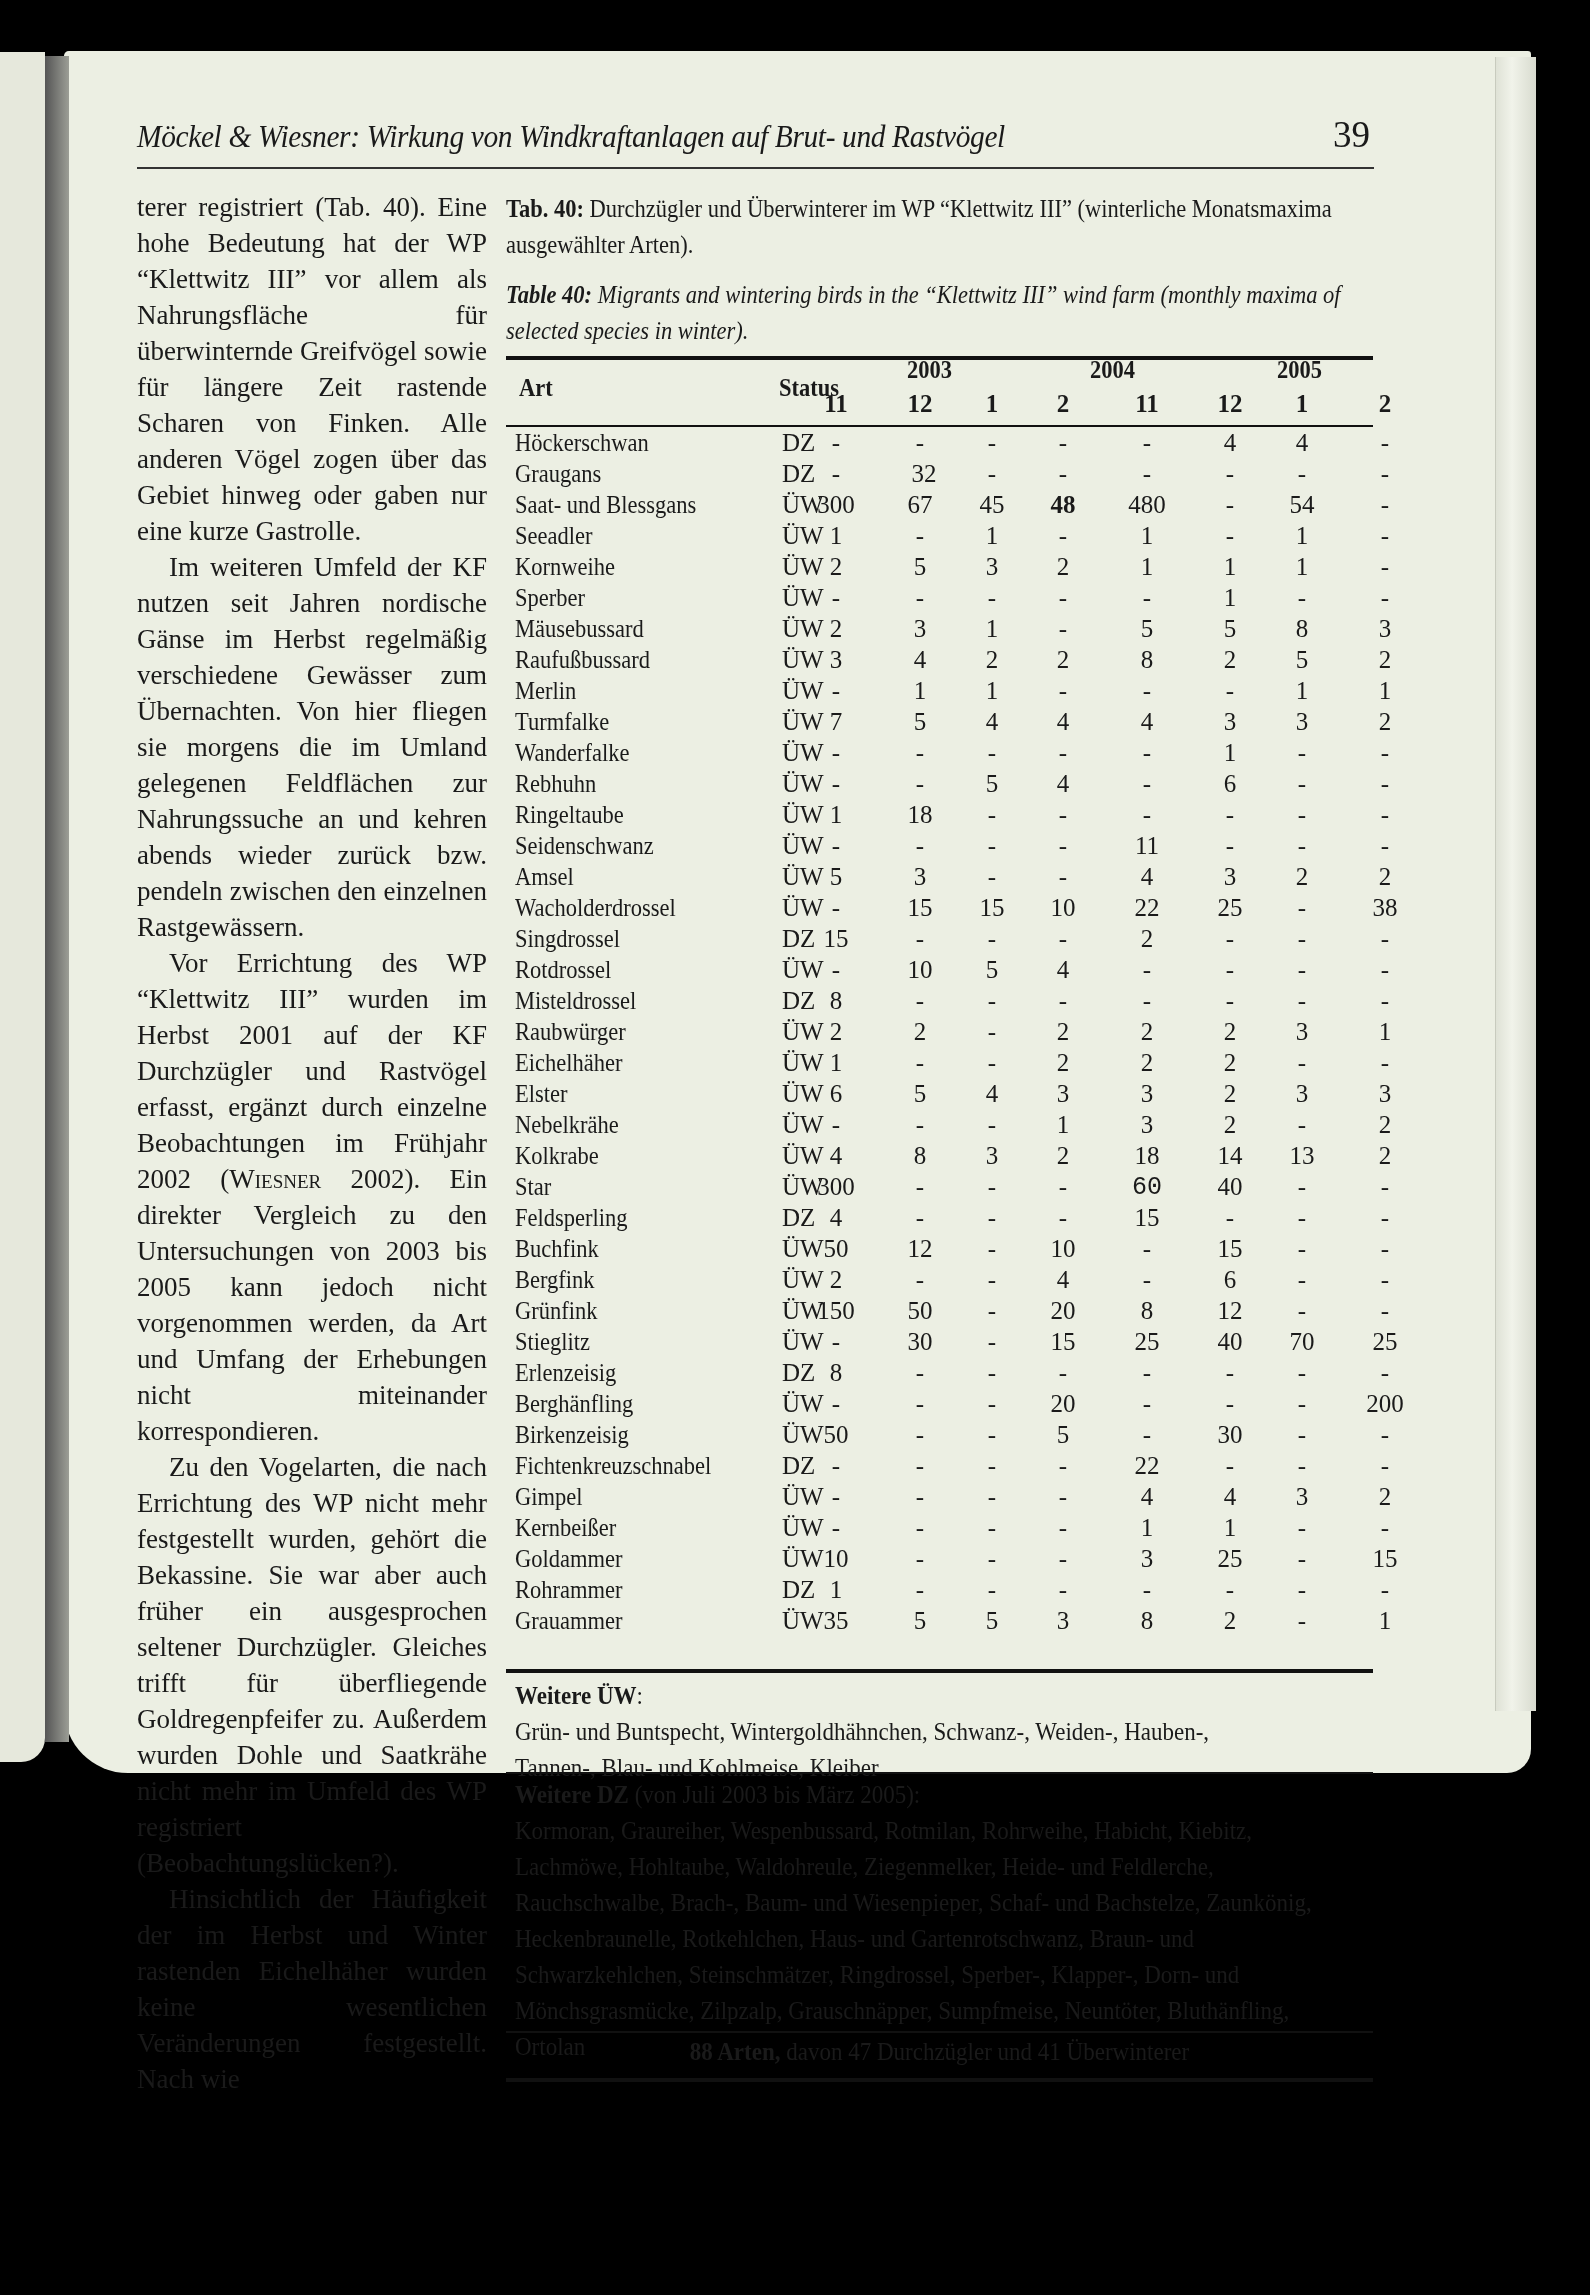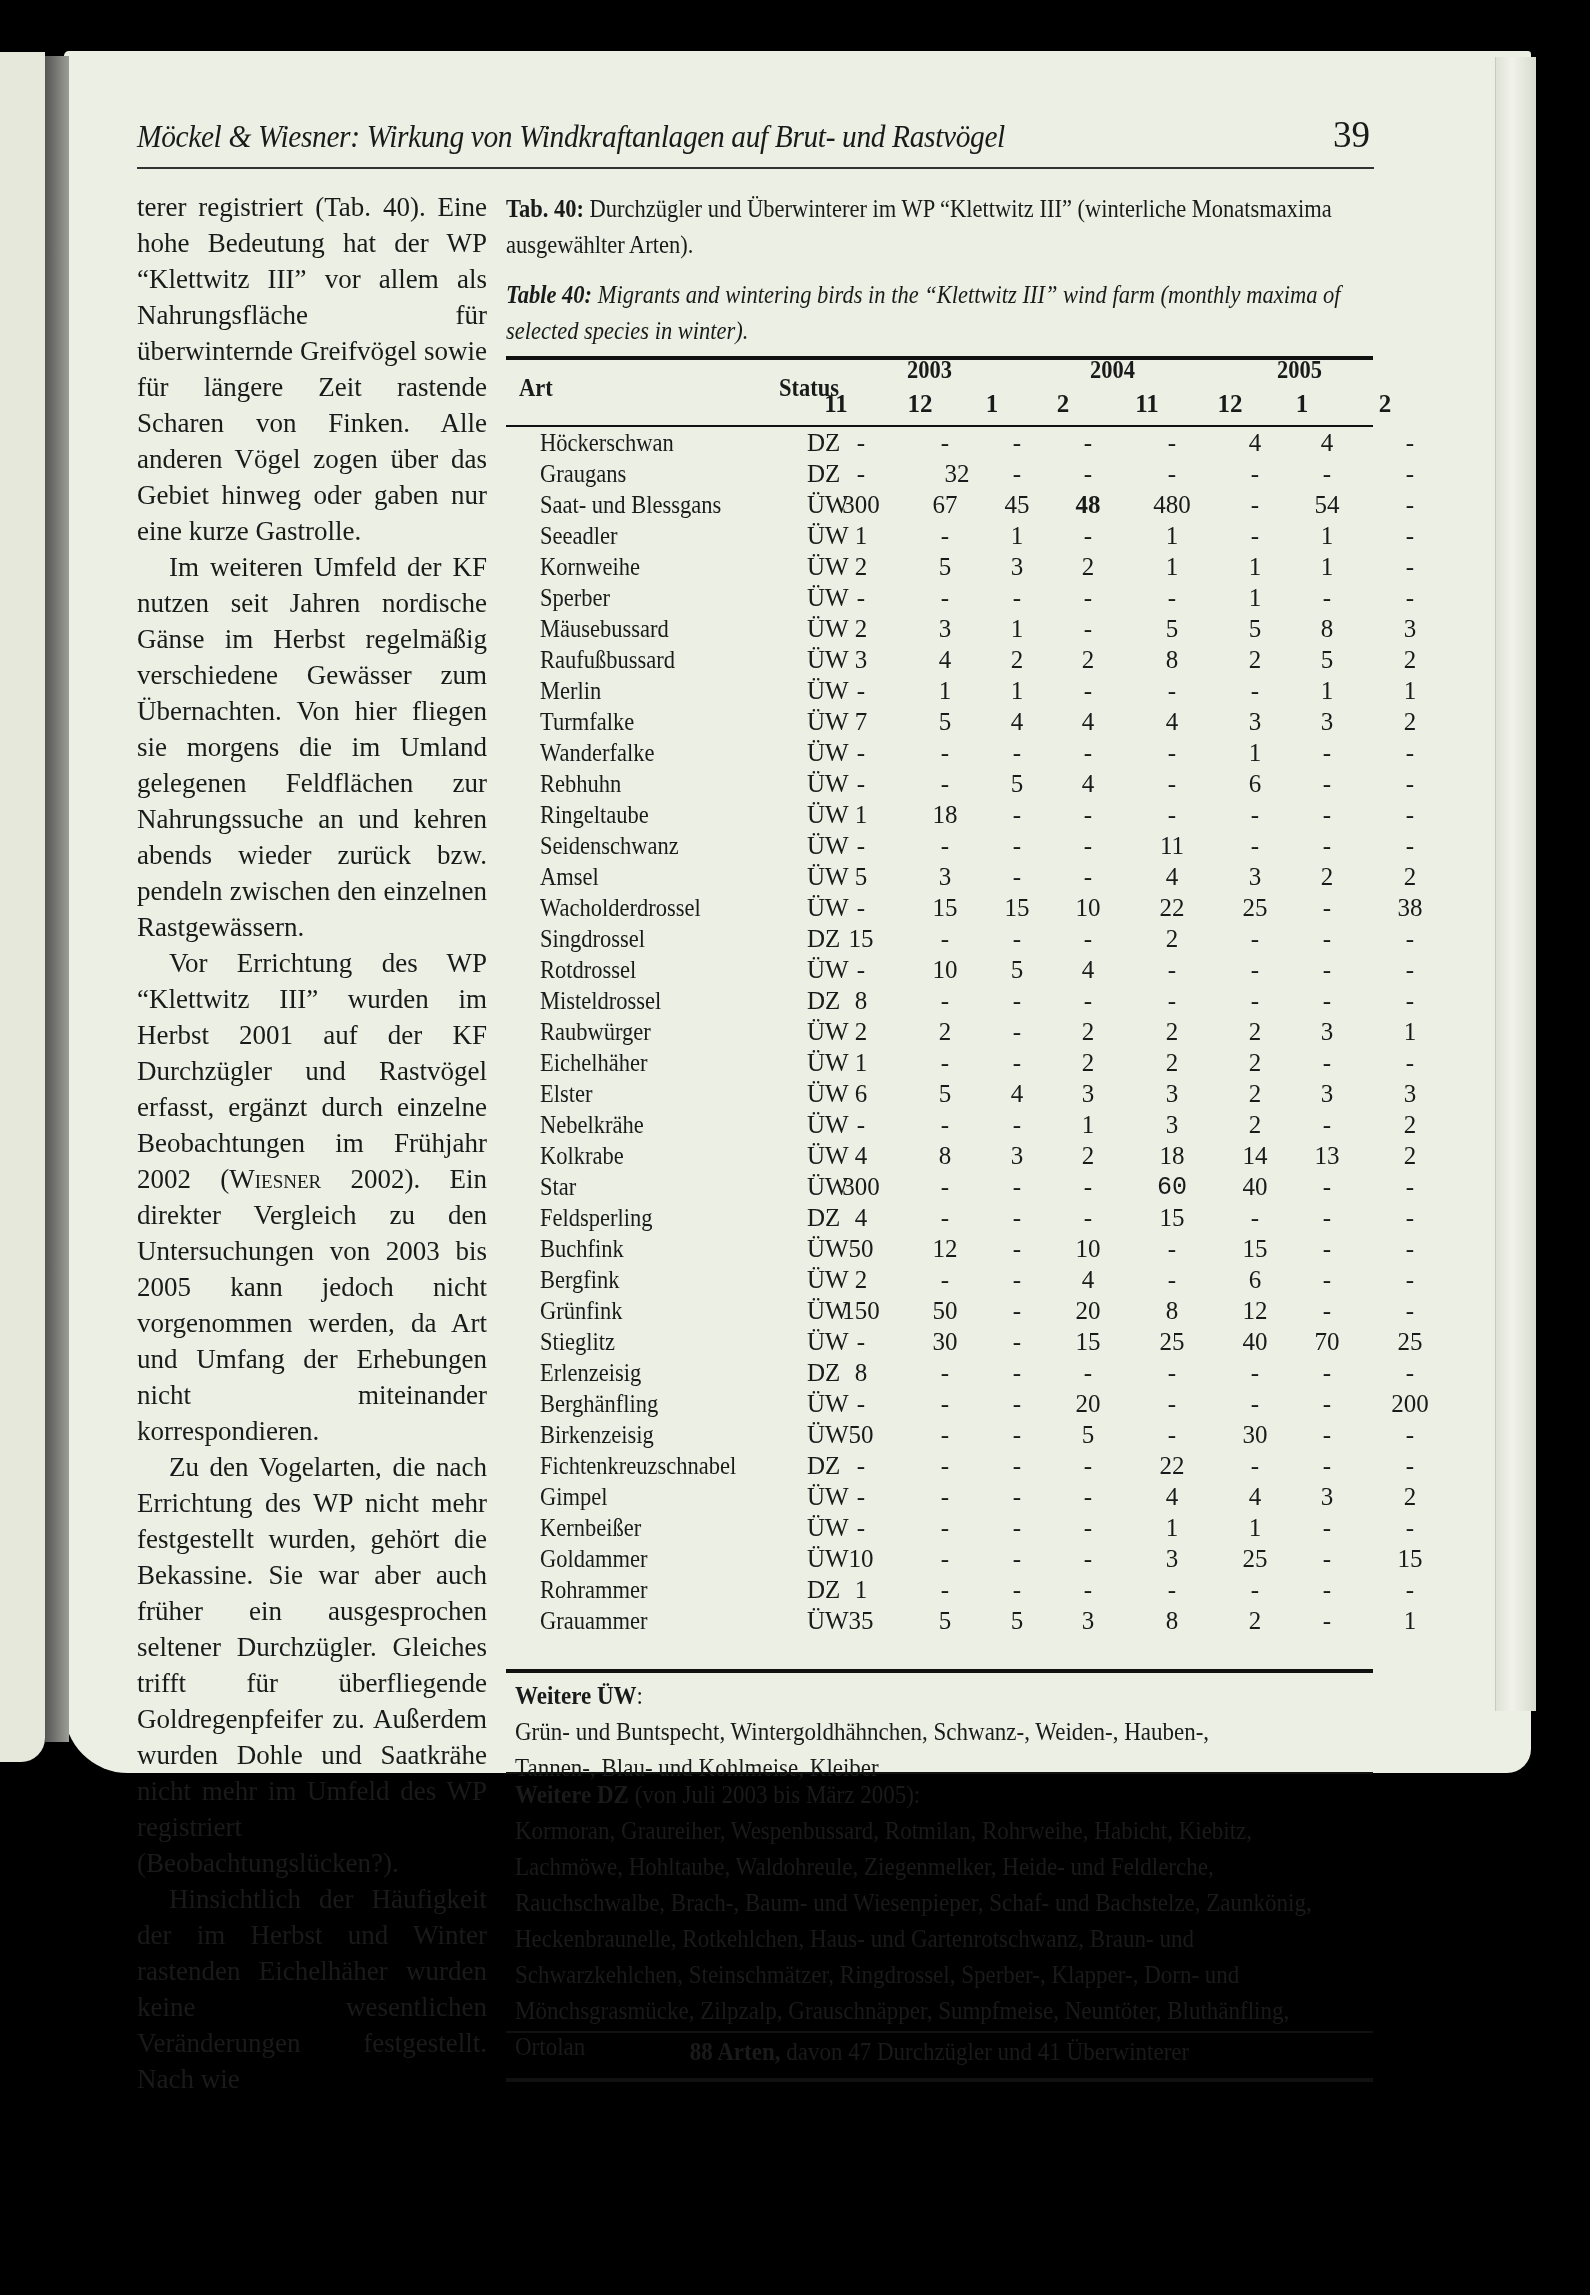--- a/index.html
+++ b/index.html
@@ -18,21 +18,21 @@
   .sc{font-variant:small-caps;}
   .caption{left:506px;top:191px;width:867px;font-size:25px;line-height:36px;transform:scaleX(0.9);transform-origin:left;width:962px;}
   .caption p{margin:0 0 14.3px 0;}
   .caption .en{font-style:italic;}
   .caption b{font-weight:bold;}
   .rule-thick{height:4px;background:#111;}
   .rule-mid{height:2.4px;background:#111;}
   .t-top{left:506px;top:356px;width:867px;}
   .t-headrule{left:506px;top:425px;width:867px;}
   .hdr{font-size:25px;font-weight:bold;transform:scaleX(0.9);transform-origin:left;}
-  .rows{left:515px;top:426px;width:859px;margin-left:25px;}
+  .rows{left:515px;top:426px;width:859px;}
   .row{height:31px;position:relative;font-size:25px;}
   .row span{position:absolute;top:3.2px;white-space:nowrap;}
   .c-name{left:0;transform:scaleX(0.9);transform-origin:left;}
   .c-status{left:267px;width:48px;}
   .c-v{width:48px;text-align:center;}
   .footer-rule1{left:506px;top:1669px;width:867px;}
   .weitere{left:515px;width:859px;font-size:25px;line-height:36px;transform:scaleX(0.92);transform-origin:left;}
   .weitere p{margin:0;}
   .summary{left:506px;top:2020px;width:867px;text-align:center;font-size:25px;transform:scaleX(0.92);}
 </style>
@@ -89,21 +89,21 @@
       <span class="c-v" style="left: 524px;">-</span>
       <span class="c-v" style="left: 608px;">-</span>
       <span class="c-v" style="left: 691px;">4</span>
       <span class="c-v" style="left: 763px;">4</span>
       <span class="c-v" style="left: 846px;">-</span>
     </div>
     <div class="row">
       <span class="c-name">Graugans</span>
       <span class="c-status">DZ</span>
       <span class="c-v" style="left: 297px;">-</span>
-      <span class="c-v" style="left: 393px;">32</span>
+      <span class="c-v" style="left: 385px;">32</span>
       <span class="c-v" style="left: 453px;">-</span>
       <span class="c-v" style="left: 524px;">-</span>
       <span class="c-v" style="left: 608px;">-</span>
       <span class="c-v" style="left: 691px;">-</span>
       <span class="c-v" style="left: 763px;">-</span>
       <span class="c-v" style="left: 846px;">-</span>
     </div>
     <div class="row">
       <span class="c-name">Saat- und Blessgans</span>
       <span class="c-status">ÜW</span>

